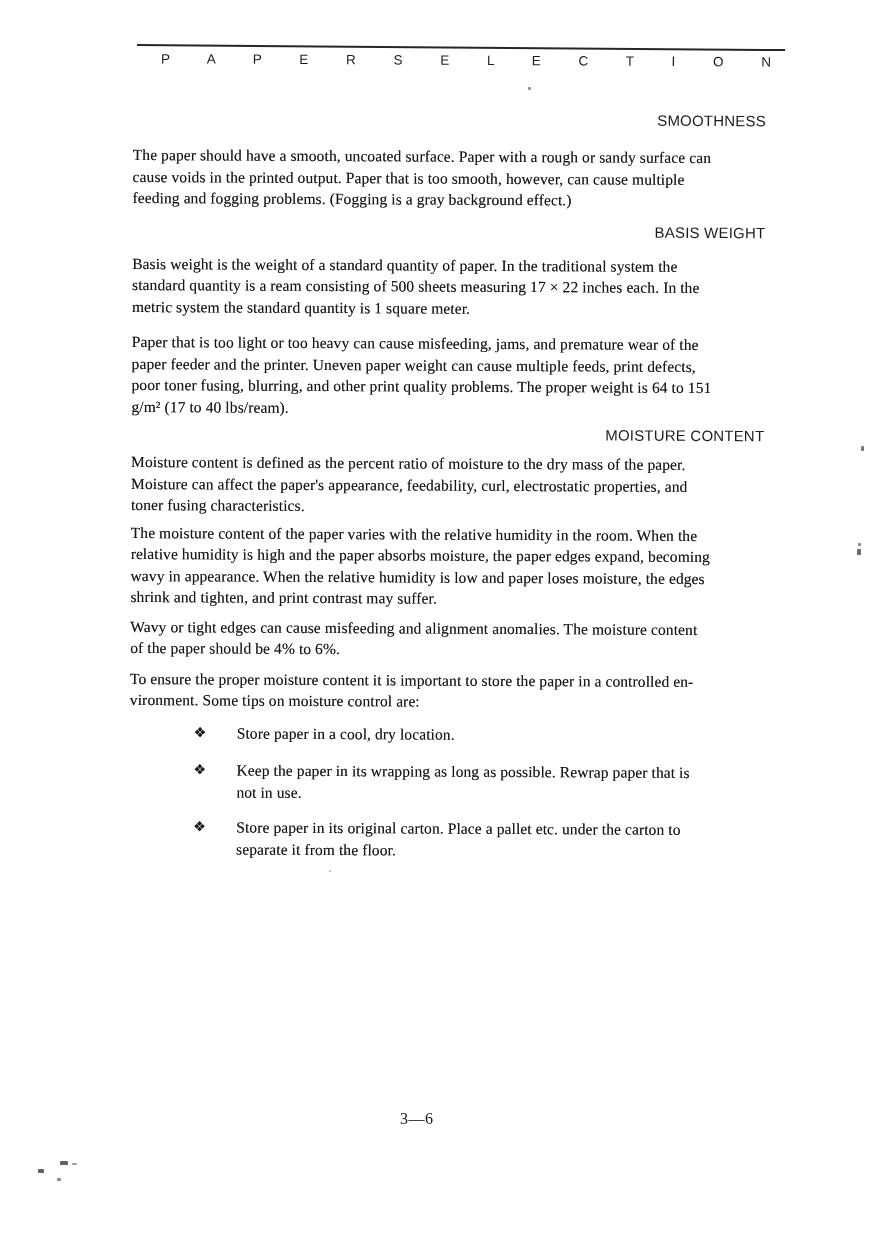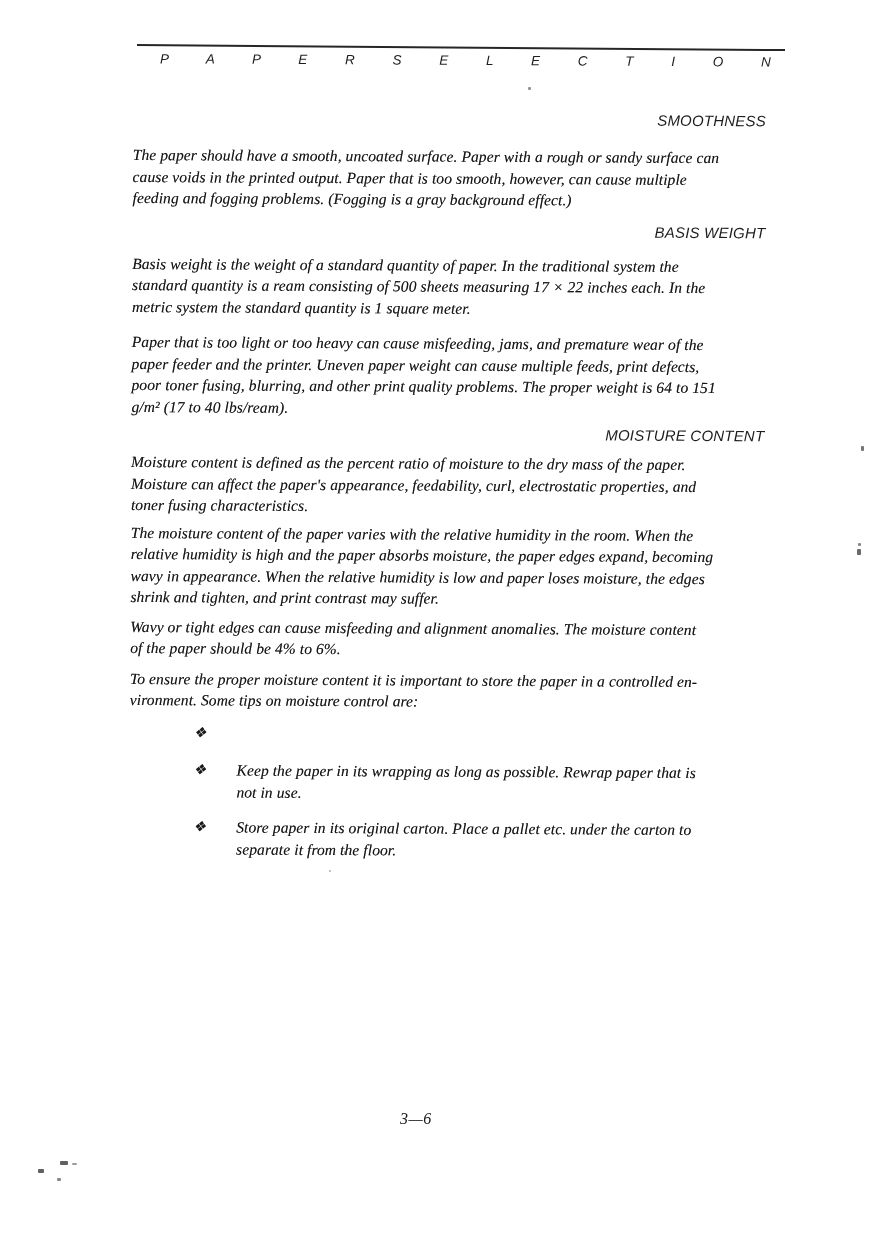--- a/index.html
+++ b/index.html
@@ -8,21 +8,20 @@
     background: #ffffff;
   }
   .page {
     position: relative;
     width: 876px;
     height: 1251px;
     background: #ffffff;
     overflow: hidden;
     font-family: "Liberation Serif", serif;
     color: #161616;
-    font-style: italic;
   }
   .header-rule {
     position: absolute;
     top: 44px;
     left: 137px;
     width: 648px;
     height: 2px;
     background: #262626;
     transform: rotate(0.45deg);
     transform-origin: left center;
@@ -155,20 +154,23 @@
         <div class="tline">Wavy or tight edges can cause misfeeding and alignment anomalies. The moisture content</div>
         <div class="tline">of the paper should be 4% to 6%.</div>
       </div>
     <div class="para p7">
         <div class="tline">To ensure the proper moisture content it is important to store the paper in a controlled en-</div>
         <div class="tline">vironment. Some tips on moisture control are:</div>
       </div>
 
     <div class="bullet-item b1">
       <span class="bullet-glyph">❖</span>
+      <span class="bullet-text">
+          <div class="tline">Store paper in a cool, dry location.</div>
+        </span>
     </div>
     <div class="bullet-item b2">
       <span class="bullet-glyph">❖</span>
       <span class="bullet-text">
           <div class="tline">Keep the paper in its wrapping as long as possible. Rewrap paper that is</div>
           <div class="tline">not in use.</div>
         </span>
     </div>
     <div class="bullet-item b3">
       <span class="bullet-glyph">❖</span>

